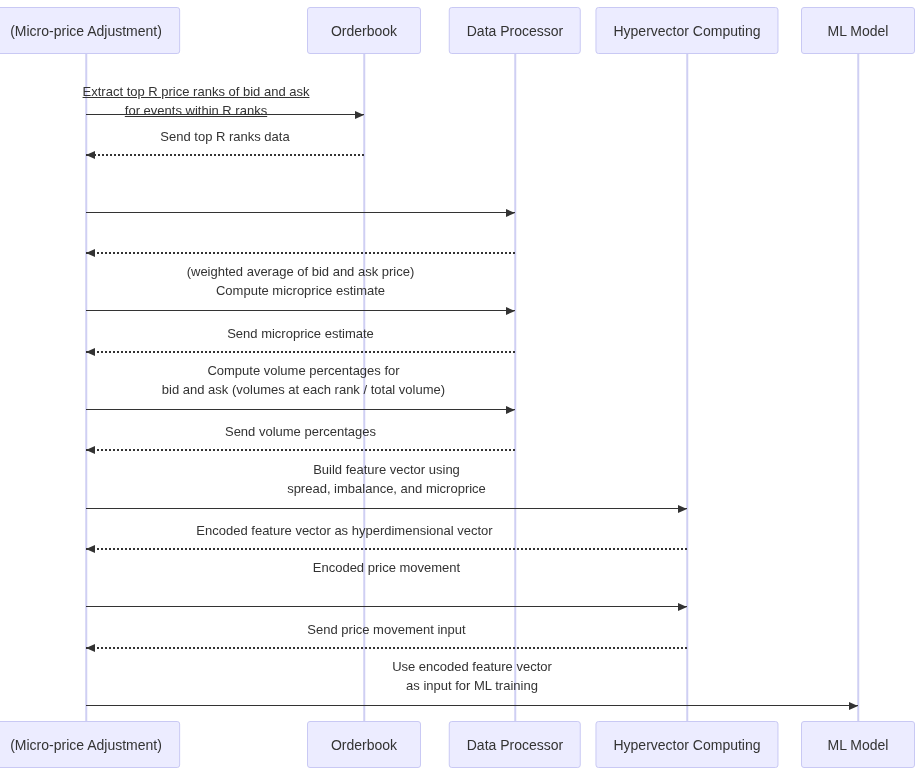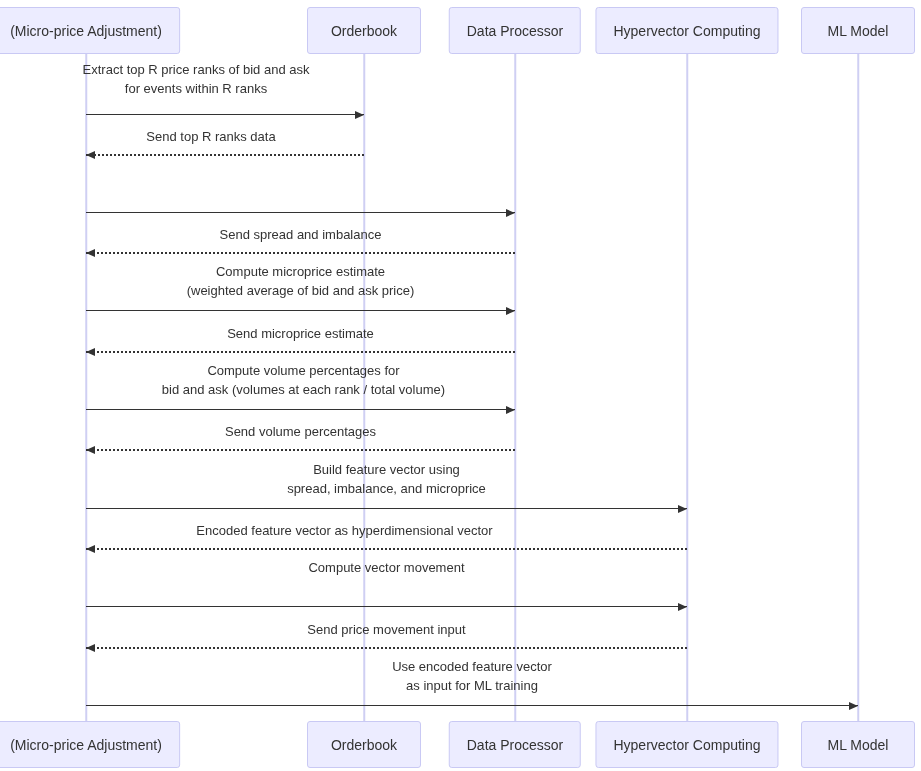--- a/index.html
+++ b/index.html
@@ -92,41 +92,38 @@
     <div class="actor-box bottom" style="left: 687px;">
       <span>Hypervector Computing</span>
     </div>
     <div class="lifeline" style="left: 858px;"></div>
     <div class="actor-box top" style="left: 858px;">
       <span>ML Model</span>
     </div>
     <div class="actor-box bottom" style="left: 858px;">
       <span>ML Model</span>
     </div>
-    <div class="msg-text" style="left: 86px; width: 220px; top: 60px;">
+    <div class="msg-text" style="left: 86px; width: 220px; top: 82px; text-decoration: underline;">
       <div class="line">Extract top R price ranks of bid and ask</div>
       <div class="line">for events within R ranks</div>
     </div>
     <div class="msg-line solid" style="left: 86px; width: 278px; top: 114px;"></div>
     <div class="arrowhead right" style="top: 111px; left: 355px;"></div>
-    <div class="msg-text" style="left: 72px; width: 278px; top: 127px;">
+    <div class="msg-text" style="left: 86px; width: 278px; top: 127px;">
       <div class="line">Send top R ranks data</div>
     </div>
     <div class="msg-line dotted" style="left: 86px; width: 278px; top: 154px;"></div>
     <div class="arrowhead left" style="top: 151px; left: 86px;"></div>
     <div class="msg-line solid" style="left: 86px; width: 429px; top: 212px;"></div>
     <div class="arrowhead right" style="top: 209px; left: 506px;"></div>
-    <div class="msg-text" style="left: 86px; width: 429px; top: 225px;">
-      <div class="line">Send spread and imbalance</div>
-    </div>
     <div class="msg-line dotted" style="left: 86px; width: 429px; top: 252px;"></div>
     <div class="arrowhead left" style="top: 249px; left: 86px;"></div>
     <div class="msg-text" style="left: 86px; width: 429px; top: 262px;">
+      <div class="line">(weighted average of bid and ask price)</div>
       <div class="line">Compute microprice estimate</div>
-      <div class="line">(weighted average of bid and ask price)</div>
     </div>
     <div class="msg-line solid" style="left: 86px; width: 429px; top: 310px;"></div>
     <div class="arrowhead right" style="top: 307px; left: 506px;"></div>
     <div class="msg-text" style="left: 86px; width: 429px; top: 324px;">
       <div class="line">Send microprice estimate</div>
     </div>
     <div class="msg-line dotted" style="left: 86px; width: 429px; top: 351px;"></div>
     <div class="arrowhead left" style="top: 348px; left: 86px;"></div>
     <div class="msg-text" style="left: 86px; width: 435px; top: 361px;">
       <div class="line">Compute volume percentages for</div>
@@ -144,21 +141,21 @@
       <div class="line">spread, imbalance, and microprice</div>
     </div>
     <div class="msg-line solid" style="left: 86px; width: 601px; top: 508px;"></div>
     <div class="arrowhead right" style="top: 505px; left: 678px;"></div>
     <div class="msg-text" style="left: 86px; width: 517px; top: 521px;">
       <div class="line">Encoded feature vector as hyperdimensional vector</div>
     </div>
     <div class="msg-line dotted" style="left: 86px; width: 601px; top: 548px;"></div>
     <div class="arrowhead left" style="top: 545px; left: 86px;"></div>
     <div class="msg-text" style="left: 86px; width: 601px; top: 558px;">
-      <div class="line">Compute vector movement</div>
+      <div class="line">Encoded price movement</div>
     </div>
     <div class="msg-line solid" style="left: 86px; width: 601px; top: 606px;"></div>
     <div class="arrowhead right" style="top: 603px; left: 678px;"></div>
     <div class="msg-text" style="left: 86px; width: 601px; top: 620px;">
       <div class="line">Send price movement input</div>
     </div>
     <div class="msg-line dotted" style="left: 86px; width: 601px; top: 647px;"></div>
     <div class="arrowhead left" style="top: 644px; left: 86px;"></div>
     <div class="msg-text" style="left: 86px; width: 772px; top: 657px;">
       <div class="line">Use encoded feature vector</div>

